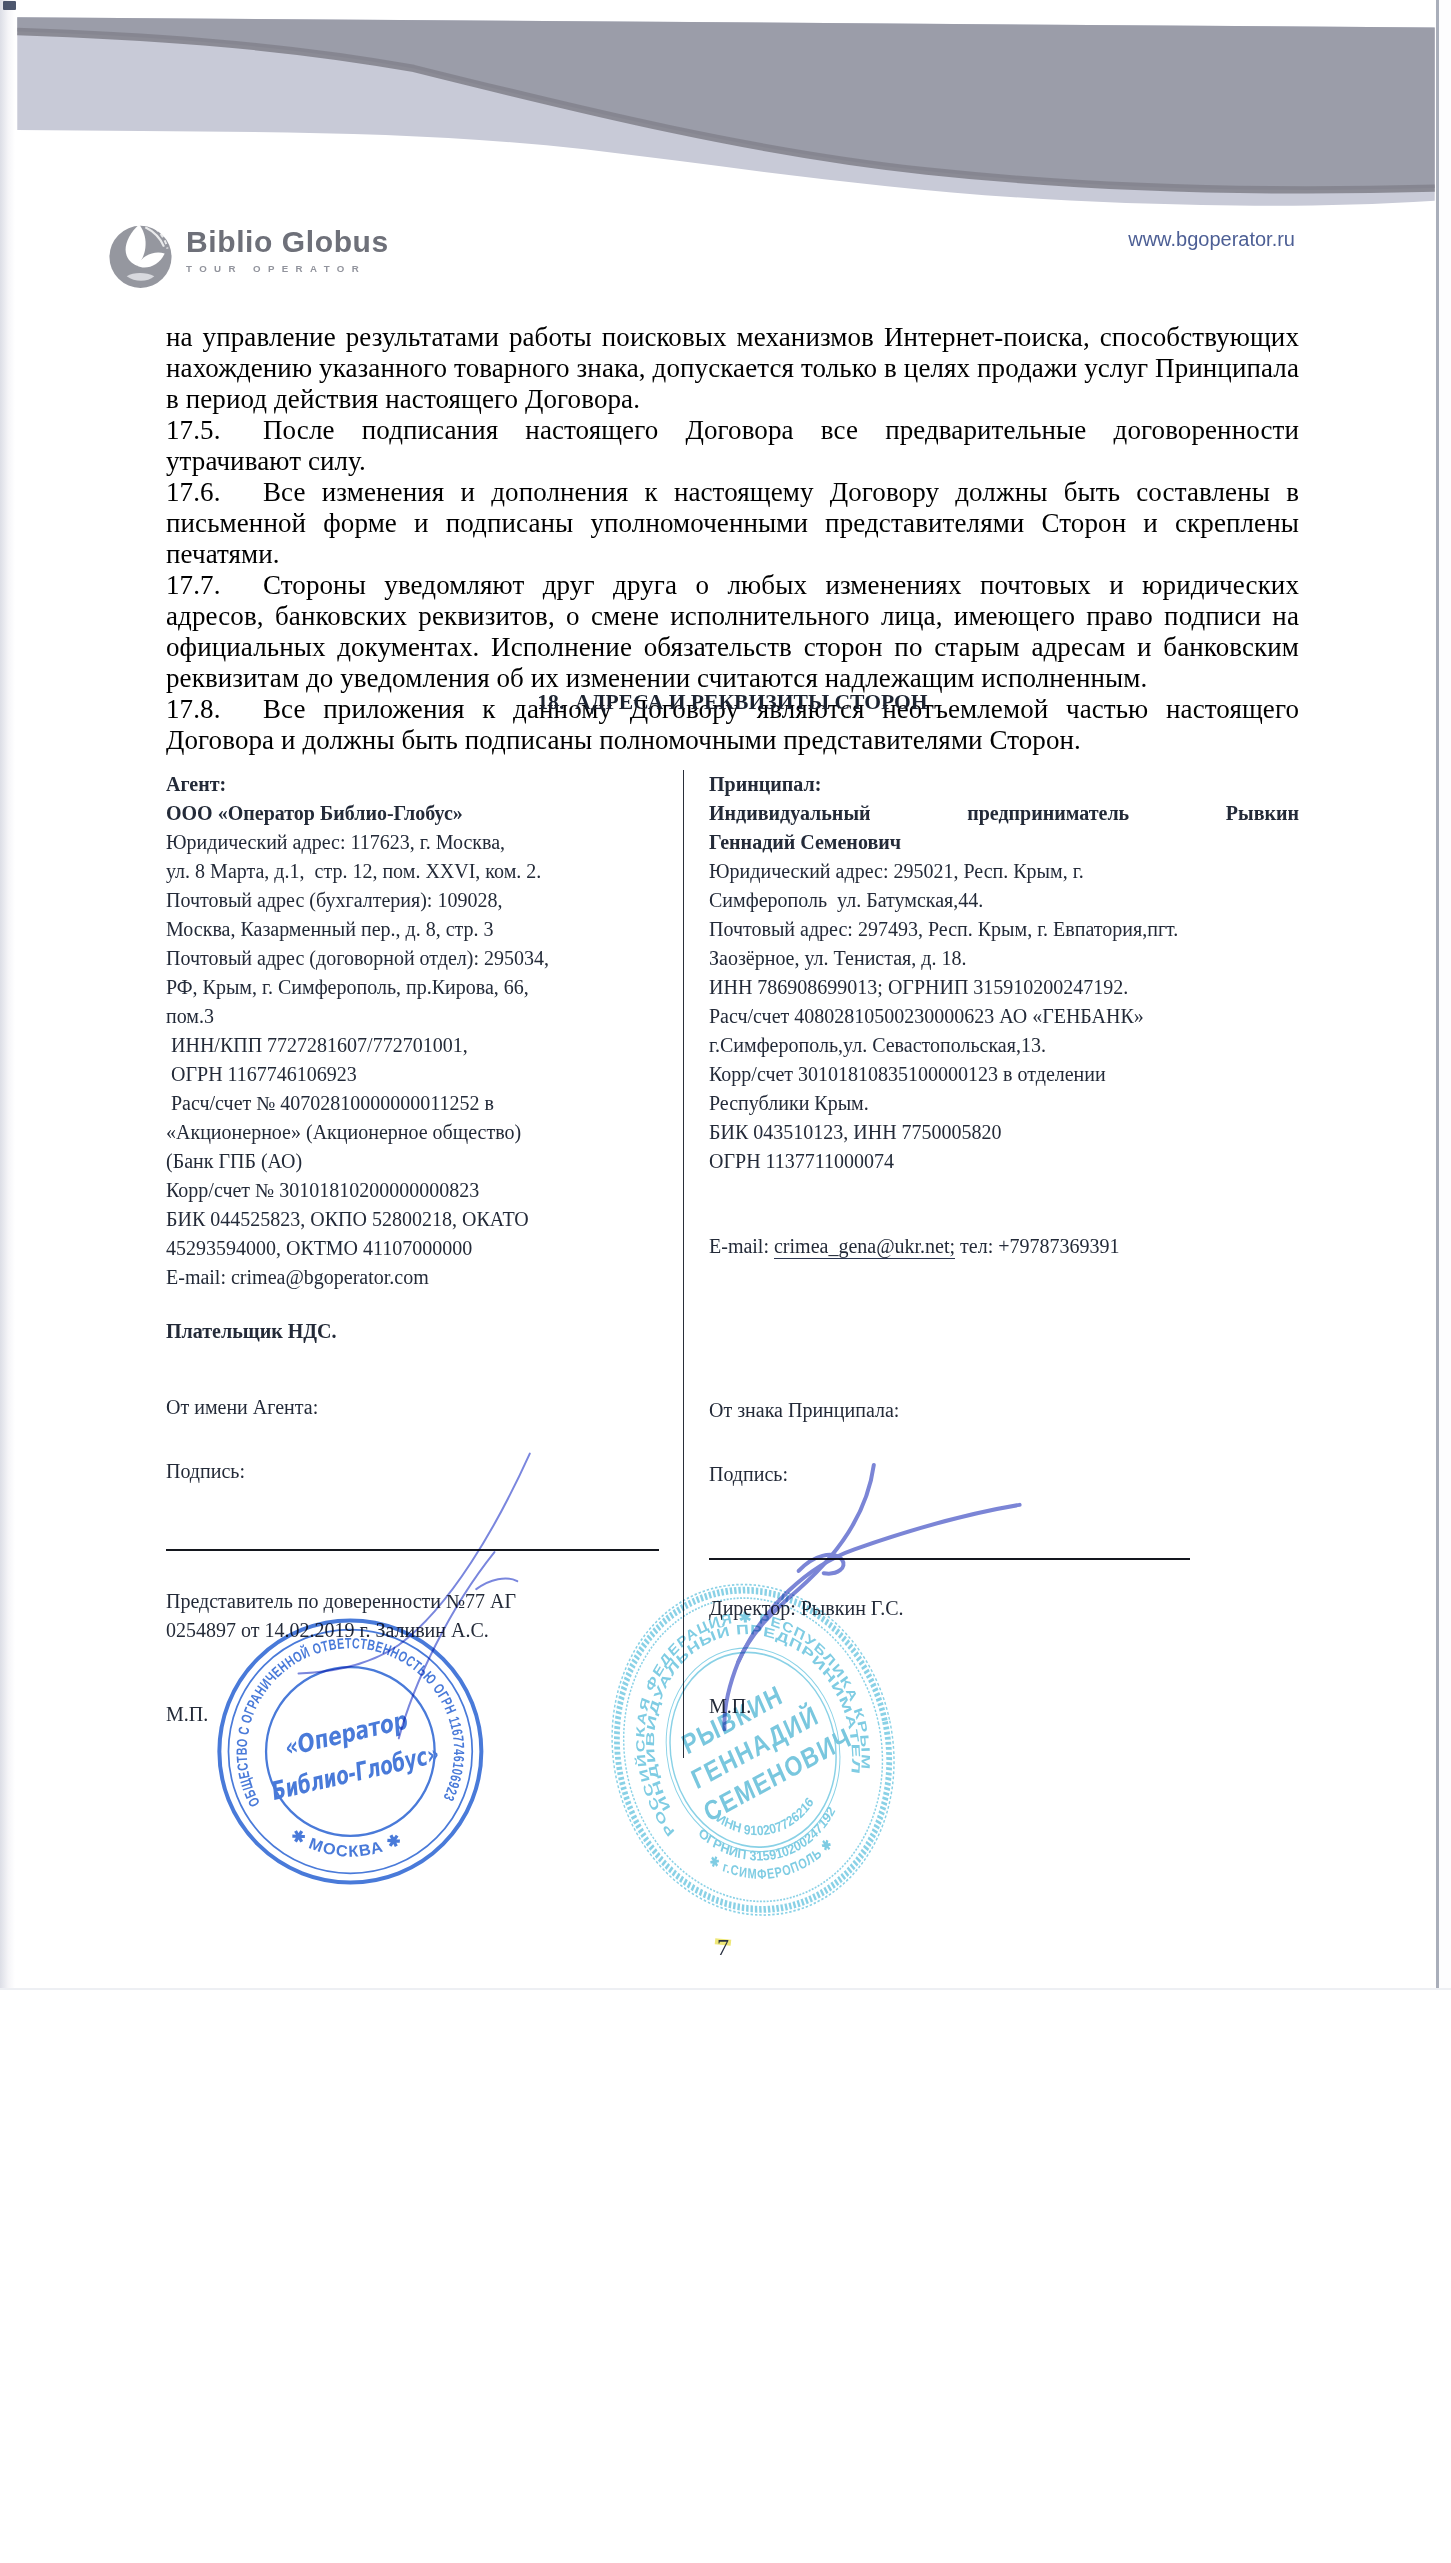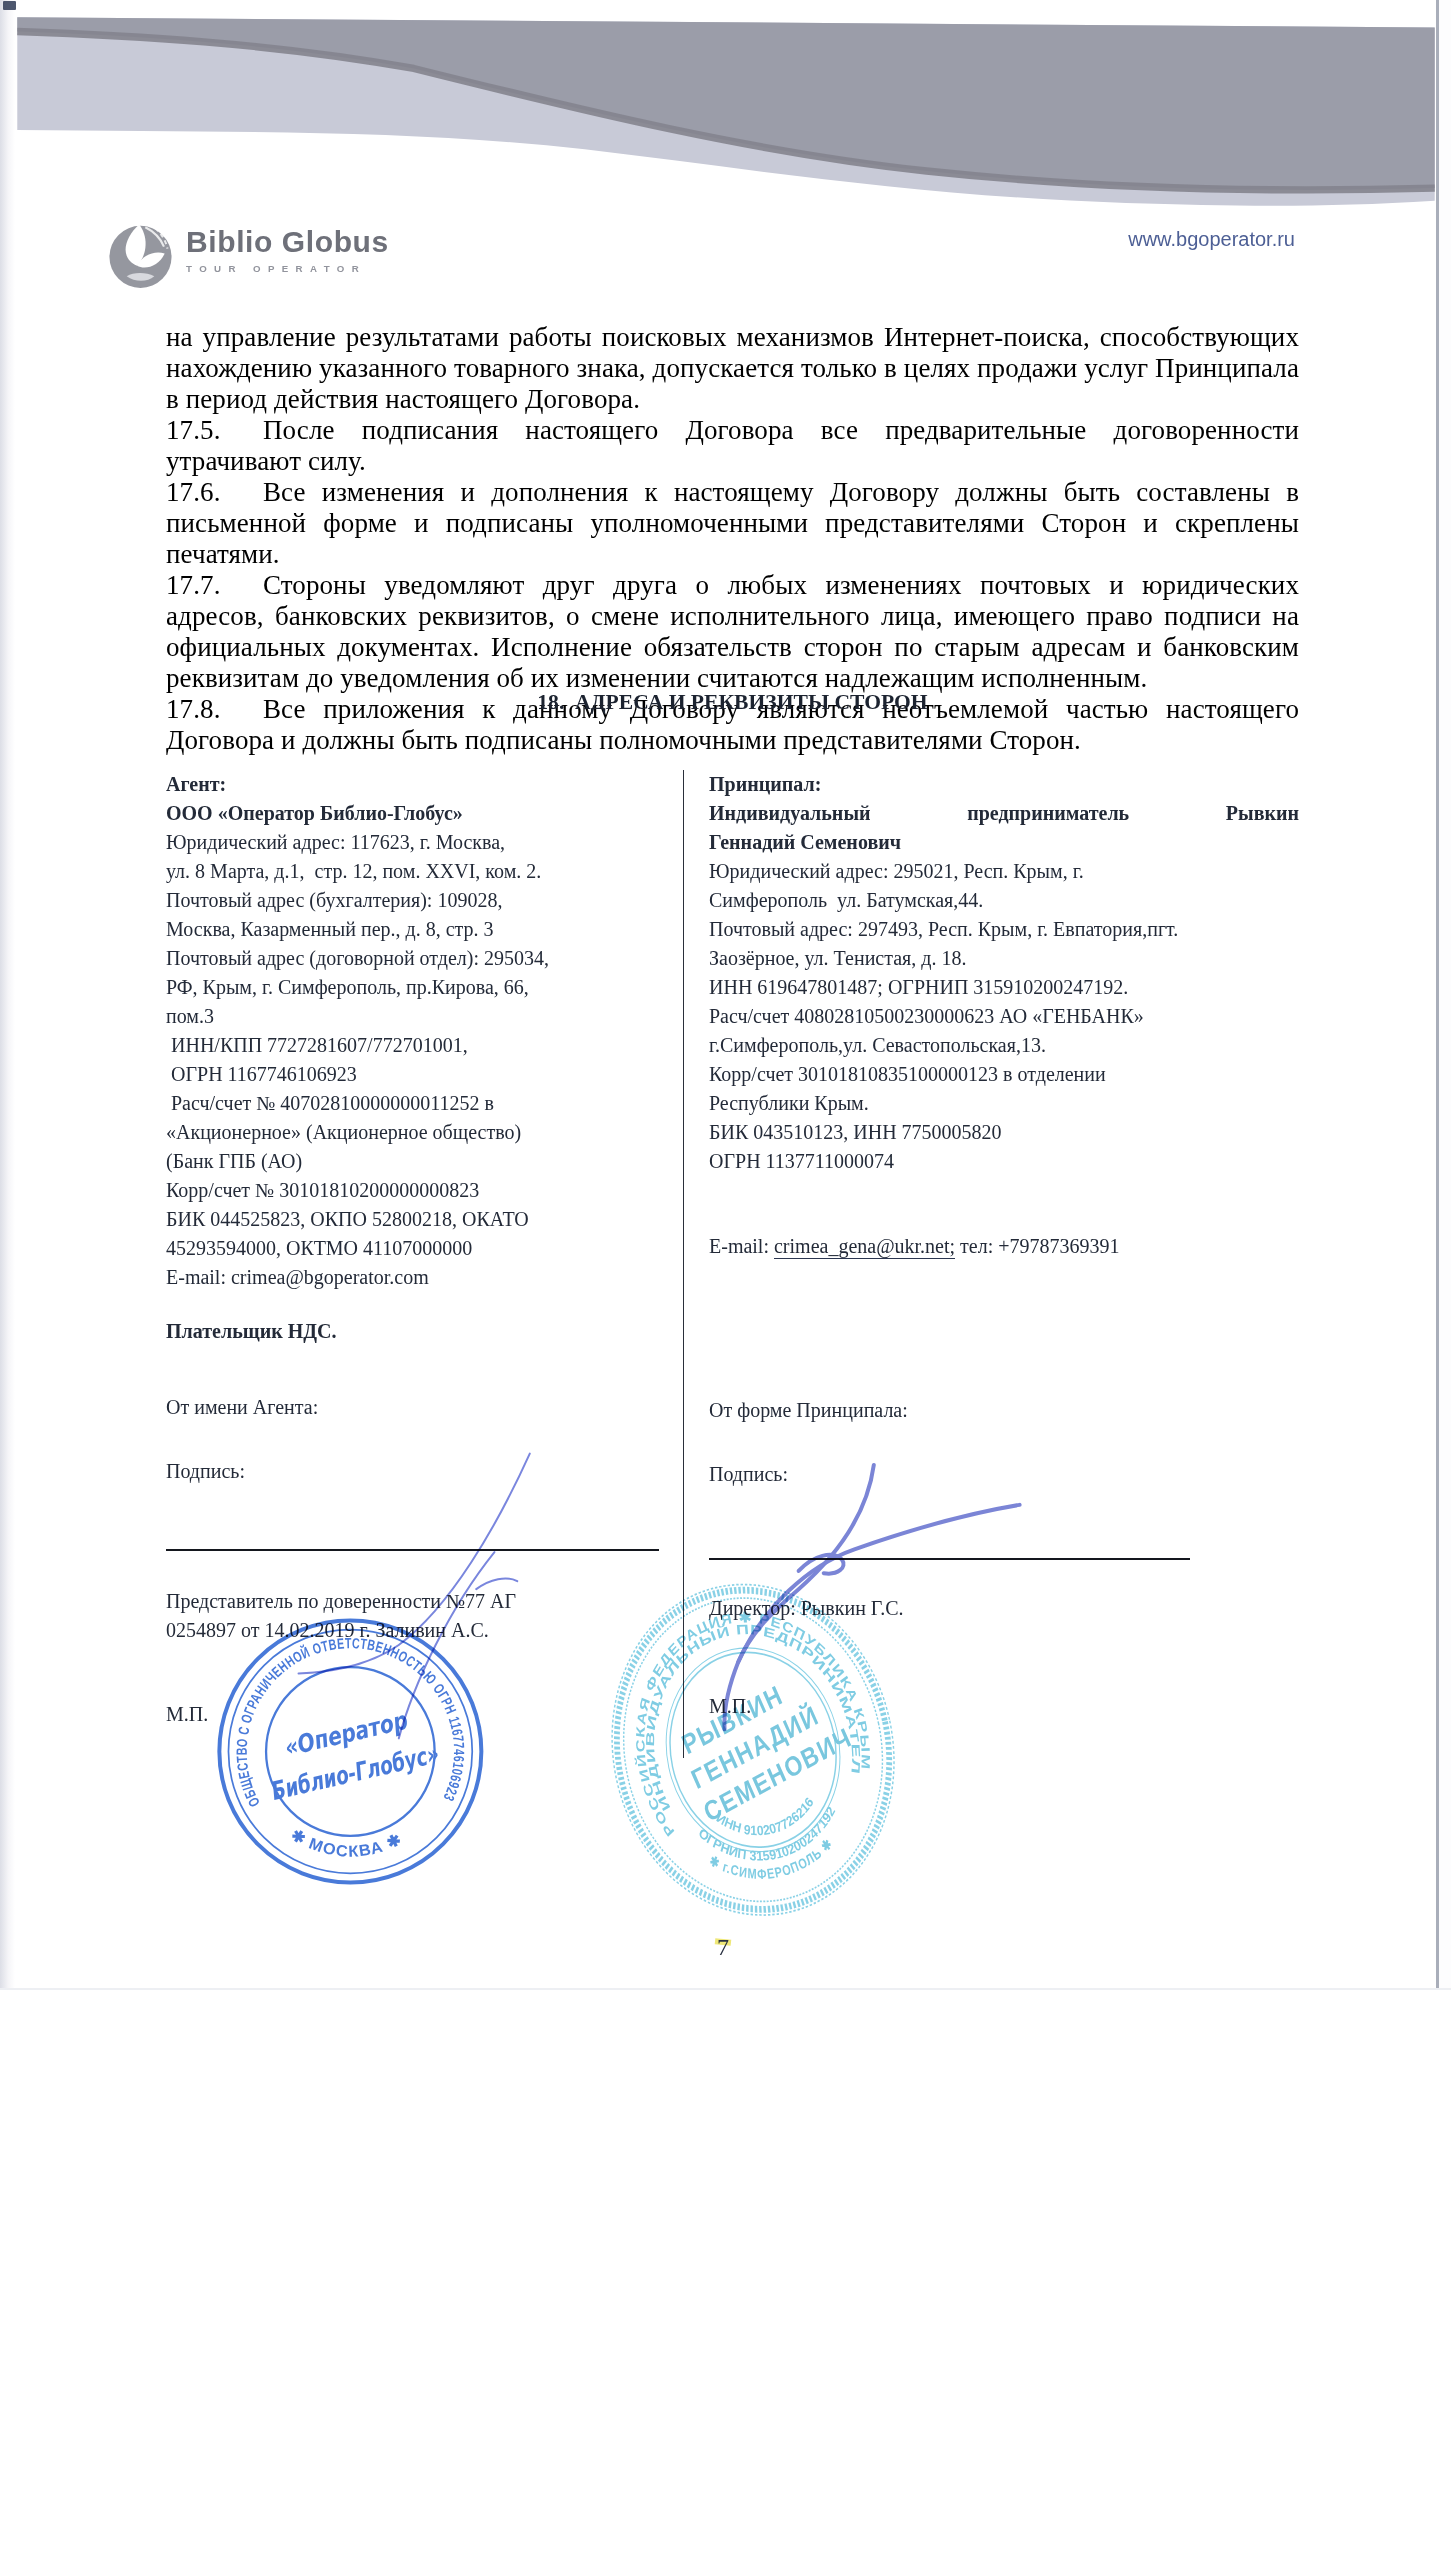--- a/index.html
+++ b/index.html
@@ -127,29 +127,29 @@
       <div class="cl mp">М.П.</div>
     </div>
     <div class="col-right">
       <div class="cl b">Принципал:</div>
       <div class="cl b jl">Индивидуальный предприниматель Рывкин</div>
       <div class="cl b">Геннадий Семенович</div>
       <div class="cl">Юридический адрес: 295021, Респ. Крым, г.</div>
       <div class="cl">Симферополь  ул. Батумская,44.</div>
       <div class="cl">Почтовый адрес: 297493, Респ. Крым, г. Евпатория,пгт.</div>
       <div class="cl">Заозёрное, ул. Тенистая, д. 18.</div>
-      <div class="cl">ИНН 619647801487; ОГРНИП 315910200247192.</div>
+      <div class="cl">ИНН 786908699013; ОГРНИП 315910200247192.</div>
       <div class="cl">Расч/счет 40802810500230000623 АО «ГЕНБАНК»</div>
       <div class="cl">г.Симферополь,ул. Севастопольская,13.</div>
       <div class="cl">Корр/счет 30101810835100000123 в отделении</div>
       <div class="cl">Республики Крым.</div>
       <div class="cl">БИК 043510123, ИНН 7750005820</div>
       <div class="cl">ОГРН 1137711000074</div>
       <div class="cl email-l"><span>E-mail: </span><span class="email-link">crimea_gena@ukr.net;</span><span> тел: +79787369391</span></div>
-      <div class="cl sign-title-r">От форме Принципала:</div>
+      <div class="cl sign-title-r">От знака Принципала:</div>
       <div class="cl sign-label">Подпись:</div>
       <div class="sig-line sig-line-r"></div>
       <div class="cl rep-r">Директор: Рывкин Г.С.</div>
       <div class="cl mp-r">М.П.</div>
     </div>
   </div>
 
   <svg class="abs overlay" viewBox="0 0 2549 3492">
     <g fill="none" stroke="#6b79da" stroke-width="3.5" stroke-linecap="round" opacity="0.9">
       <path d="M930,2552 C872,2680 790,2822 700,2888 C640,2930 565,2936 524,2938"></path>

